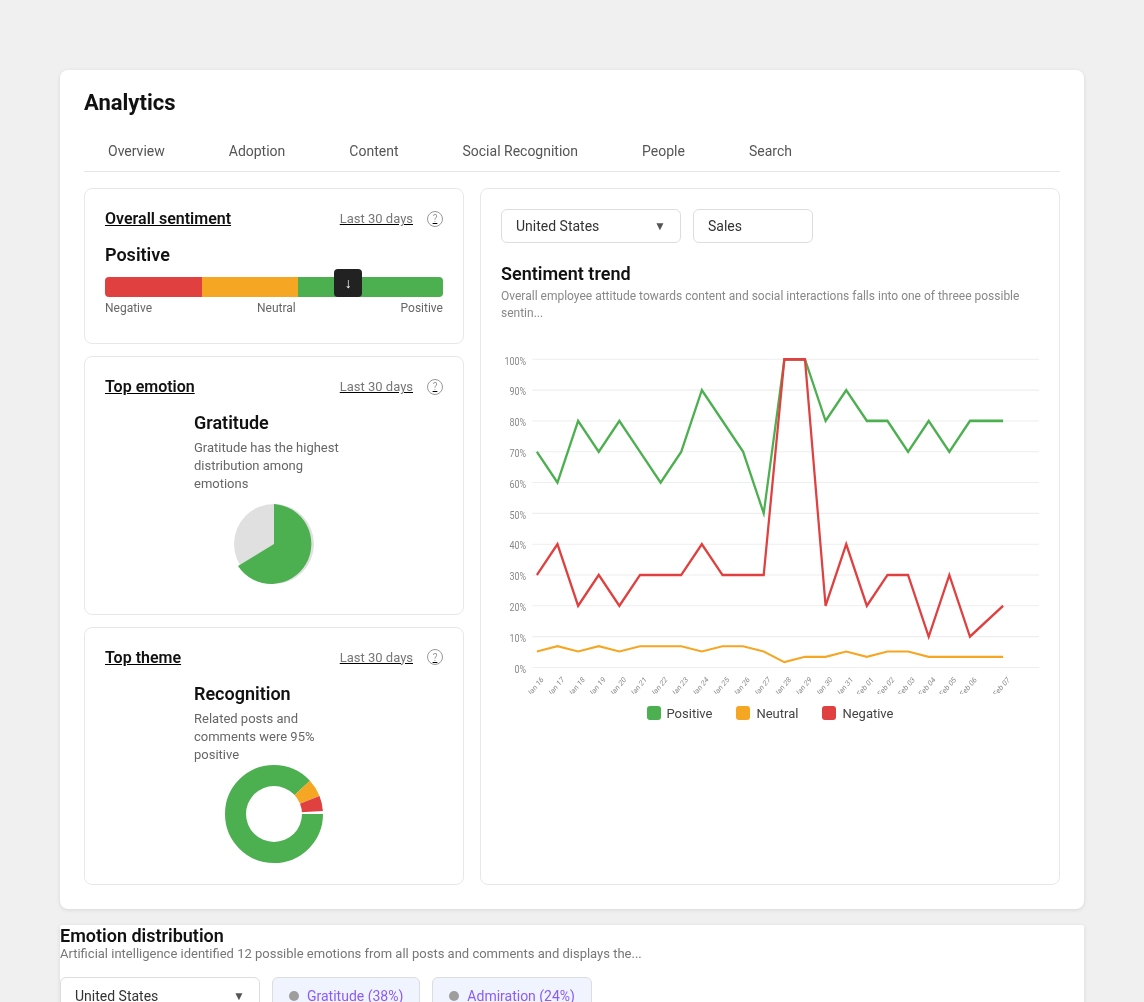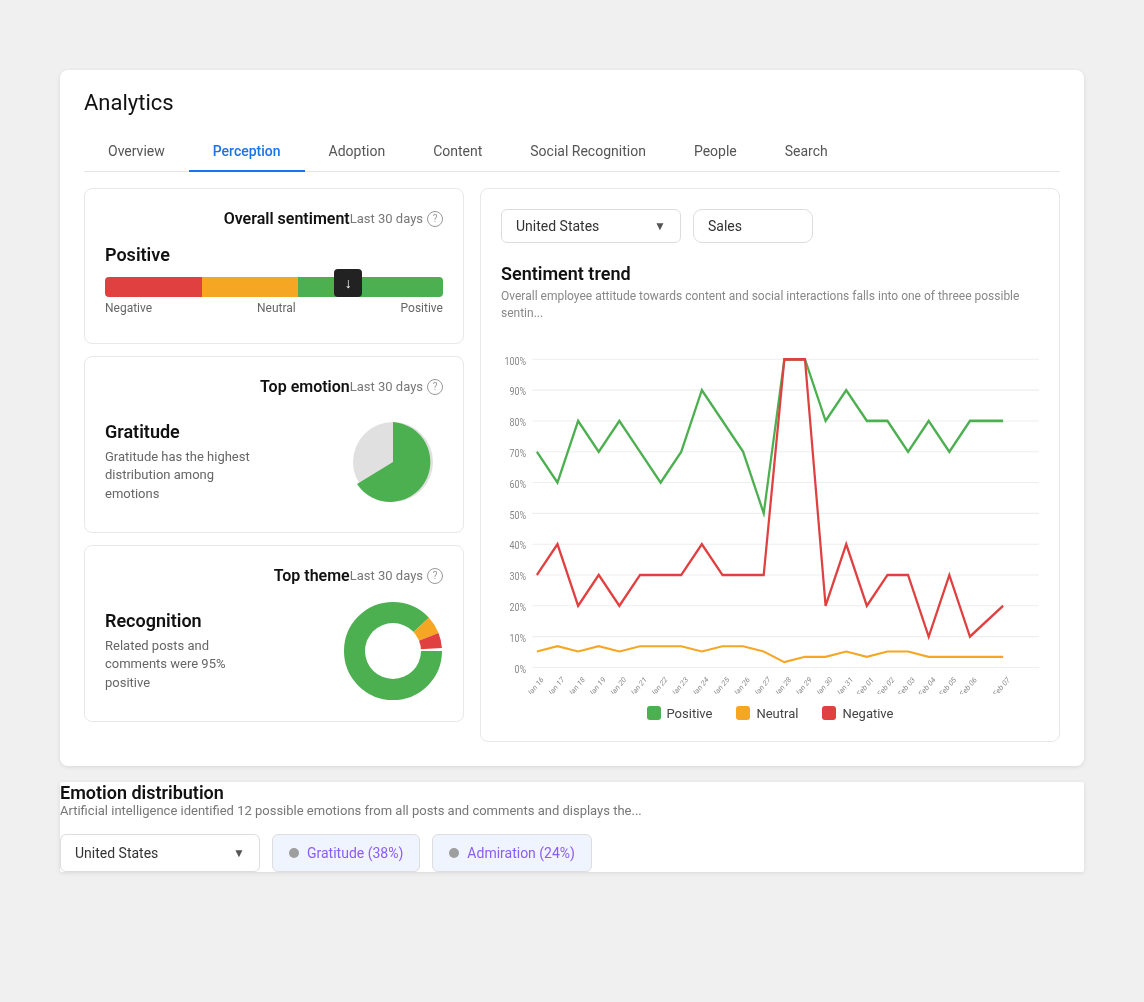--- a/index.html
+++ b/index.html
@@ -18,27 +18,27 @@
       border-radius: 8px;
       box-shadow: 0 1px 4px rgba(0,0,0,0.1);
       margin-bottom: 16px;
       overflow: hidden;
     }
     .analytics-header {
       padding: 20px 24px 0 24px;
     }
     .analytics-title {
       font-size: 22px;
-      font-weight: 400;
+      font-weight: 700;
       color: #111;
       margin-bottom: 16px;
     }
     .tabs {
       display: flex;
-      gap: 0;
+      gap: 16px;
       border-bottom: 1px solid #e5e5e5;
     }
     .tab-item {
       padding: 12px 24px;
       font-size: 14px;
       color: #555;
       cursor: pointer;
       position: relative;
       white-space: nowrap;
     }
@@ -69,33 +69,34 @@
       flex-shrink: 0;
     }
     .panel {
       background: #fff;
       border: 1px solid #e8e8e8;
       border-radius: 8px;
       padding: 20px;
     }
     .panel-header {
       display: flex;
-      justify-content: flex-end;
+      justify-content: space-between;
       align-items: center;
       margin-bottom: 16px;
+      text-decoration: underline;
     }
     .panel-title {
       font-size: 16px;
       font-weight: 600;
       color: #111;
     }
     .panel-meta {
       display: flex;
       align-items: center;
-      gap: 4px;
+      gap: 14px;
       font-size: 13px;
       color: #777;
     }
     .info-icon {
       width: 16px;
       height: 16px;
       border-radius: 50%;
       border: 1px solid #999;
       display: inline-flex;
       align-items: center;
@@ -146,20 +147,21 @@
       justify-content: space-between;
       font-size: 12px;
       color: #666;
       margin-top: 4px;
     }
     
     .pie-row {
       display: flex;
       align-items: center;
       justify-content: space-between;
+      flex-direction: column;
     }
     .pie-info h3 {
       font-size: 18px;
       font-weight: 600;
       color: #111;
       margin-bottom: 6px;
     }
     .pie-info p {
       font-size: 13px;
       color: #666;
@@ -212,21 +214,20 @@
       padding: 8px 14px;
       font-size: 14px;
       color: #333;
       cursor: pointer;
       background: #fff;
       min-width: 180px;
       justify-content: space-between;
     }
     .filter-select-sales {
       min-width: 120px;
-      border-radius: 9px;
     }
     .chevron-down {
       font-size: 12px;
       color: #555;
     }
     
     .chart-area {
       position: relative;
       height: 340px;
     }
@@ -311,21 +312,20 @@
 </head>
 <body>
 
 <div class="main-container">
 
   <div class="analytics-card">
     <div class="analytics-header">
       <h1 class="analytics-title">Analytics</h1>
       <div class="tabs">
         <div class="tab-item">Overview</div>
-        <div class="tab-item active">Perception</div>
         <div class="tab-item">Adoption</div>
         <div class="tab-item">Content</div>
         <div class="tab-item">Social Recognition</div>
         <div class="tab-item">People</div>
         <div class="tab-item">Search</div>
       </div>
     </div>
 
     <div class="content-area">
 

